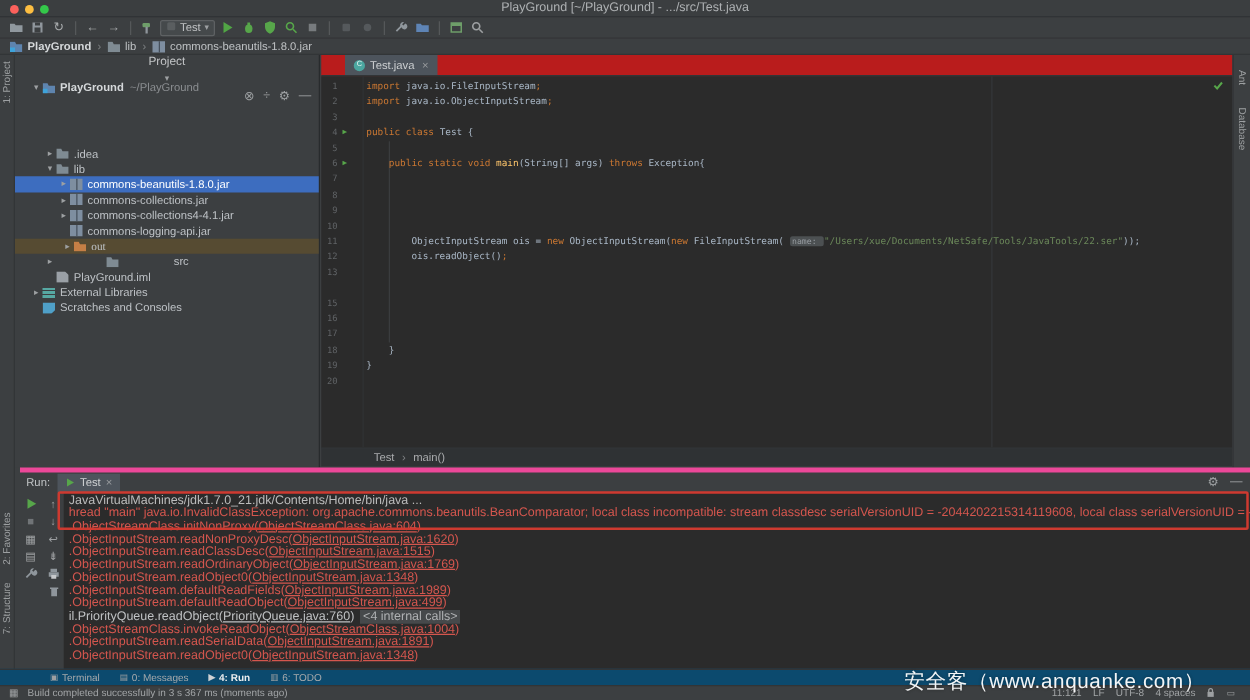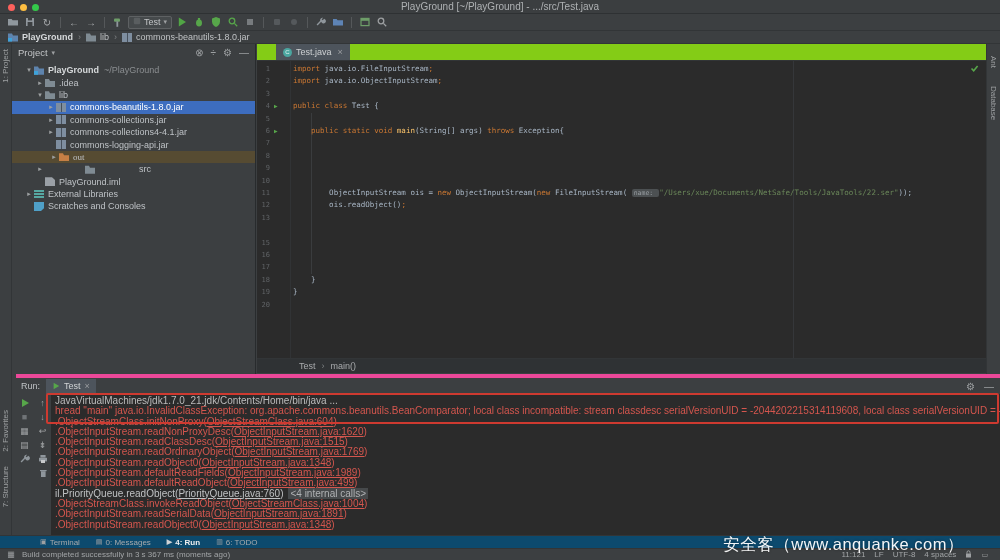--- a/index.html
+++ b/index.html
@@ -34,21 +34,21 @@
   .stripe-r{position:absolute;left:986px;top:44px;width:14px;height:491px;background:#3C3F41;
             border-left:1px solid #323537;}
   .v-label{writing-mode:vertical-rl;font-size:8px;color:#9DA0A2;white-space:nowrap;}
   .v-flip{transform:rotate(180deg);}
   .stripe-l .top{position:absolute;top:5px;left:1px}
   .stripe-l .bot{position:absolute;bottom:28px;left:1px;display:flex;flex-direction:column;gap:14px;align-items:center}
   .stripe-r .grp{position:absolute;top:12px;left:2px;display:flex;flex-direction:column;gap:18px;align-items:center}
   
   .proj{position:absolute;left:12px;top:44px;width:244px;height:330px;background:#3C3F41;
         border-right:1px solid #282B2D;}
-  .proj-hd{height:17px;display:flex;align-items:center;padding:0 6px;font-size:9.5px;color:#C2C4C6;gap:4px;}
+  .proj-hd{height:17px;display:flex;align-items:center;padding:0 6px;font-size:9.5px;color:#C2C4C6;gap:4px;flex-direction:column;}
   .proj-hd .sp{margin-left:auto;display:flex;gap:7px;color:#9DA0A2;font-size:10px}
   .proj-hd .hico{cursor:default}
   .tree{position:relative;margin-top:3px;font-size:9px;color:#BEC2C6;}
   .tree-row{height:12.4px;display:flex;align-items:center;white-space:nowrap;overflow:hidden;}
   .tree-row .arrow{width:10px;font-size:7px;color:#9DA0A2;flex:0 0 auto;text-align:center}
   .tree-row .lbl{margin-left:4px}
   .tree-row .extra{margin-left:5px;color:#8A8D90}
   .tree-row.sel{background:#3D6DBF;color:#FFFFFF}
   .tree-row.hl{background:#564B32}
   .ic{width:10px;height:9px;flex:0 0 auto;position:relative}
@@ -58,21 +58,21 @@
   .ic-out{background:#C57F45}
   .ic-jar{background:#7E8EA0}
   .ic-jar::after{content:"";position:absolute;left:45%;top:0;width:1px;height:100%;background:#46505C}
   .ic-file{background:#9AA0A6;clip-path:polygon(0 0,70% 0,100% 30%,100% 100%,0 100%)}
   .ic-lib{background:repeating-linear-gradient(180deg,#56A8A2 0 2px,#3C3F41 2px 3px)}
   .ic-scratch{background:#4FA0C8;clip-path:polygon(0 0,100% 0,100% 70%,70% 100%,0 100%)}
   .ic-class{width:9px;height:9px;border-radius:50%;background:#4BA6A0;color:#E8F2F0;font-size:6px;
             display:inline-flex;align-items:center;justify-content:center;font-family:"Liberation Sans",sans-serif}
   
   .edcol{position:absolute;left:257px;top:44px;width:729px;height:330px;}
-  .tabbar{height:17px;background:#84cc16;border-bottom:1px solid #323537;display:flex;align-items:center}
+  .tabbar{height:17px;background:#b91c1c;border-bottom:1px solid #323537;display:flex;align-items:center}
   .tab{height:16px;background:#4D545C;display:inline-flex;align-items:center;gap:4px;padding:0 7px;
        margin-left:19px;font-size:9px;color:#CDD0D2;}
   .tab .x{color:#9A9DA0;font-size:9px;margin-left:2px}
   .editor{position:relative;height:297px;background:#2B2B2B;overflow:hidden;
           font-family:"DejaVu Sans Mono",monospace;font-size:7.5px;}
   .gsep{position:absolute;left:33px;top:0;bottom:0;width:1px;background:#313335}
   .iguide{position:absolute;left:54px;top:52px;height:161px;width:1px;background:#3A3C3E}
   .mguide{position:absolute;left:536px;top:0;bottom:0;width:1px;background:#35373A}
   .code-line{position:absolute;left:0;right:0;height:12.4px;line-height:12.4px;white-space:pre}
   .ln{position:absolute;left:0;width:13px;text-align:right;color:#606366;font-size:7px}
@@ -264,21 +264,21 @@
           <span class="hico">—</span>
         </span>
     </div>
     <div class="tree" id="tree">
         <div class="tree-row" style="padding-left: 12px;">
           <span class="arrow">▾</span>
           <span class="ic ic-folder ic-root"></span>
           <span class="lbl b">PlayGround</span>
           <span class="extra">~/PlayGround</span>
         </div>
-        <div class="tree-row" style="padding-left: 23px;">
+        <div class="tree-row" style="padding-left: 23px; margin-top: 40px;">
           <span class="arrow">▸</span>
           <span class="ic ic-folder"></span>
           <span class="lbl">.idea</span>
         </div>
         <div class="tree-row" style="padding-left: 23px;">
           <span class="arrow">▾</span>
           <span class="ic ic-folder"></span>
           <span class="lbl">lib</span>
         </div>
         <div class="tree-row sel" style="padding-left: 34px;">

